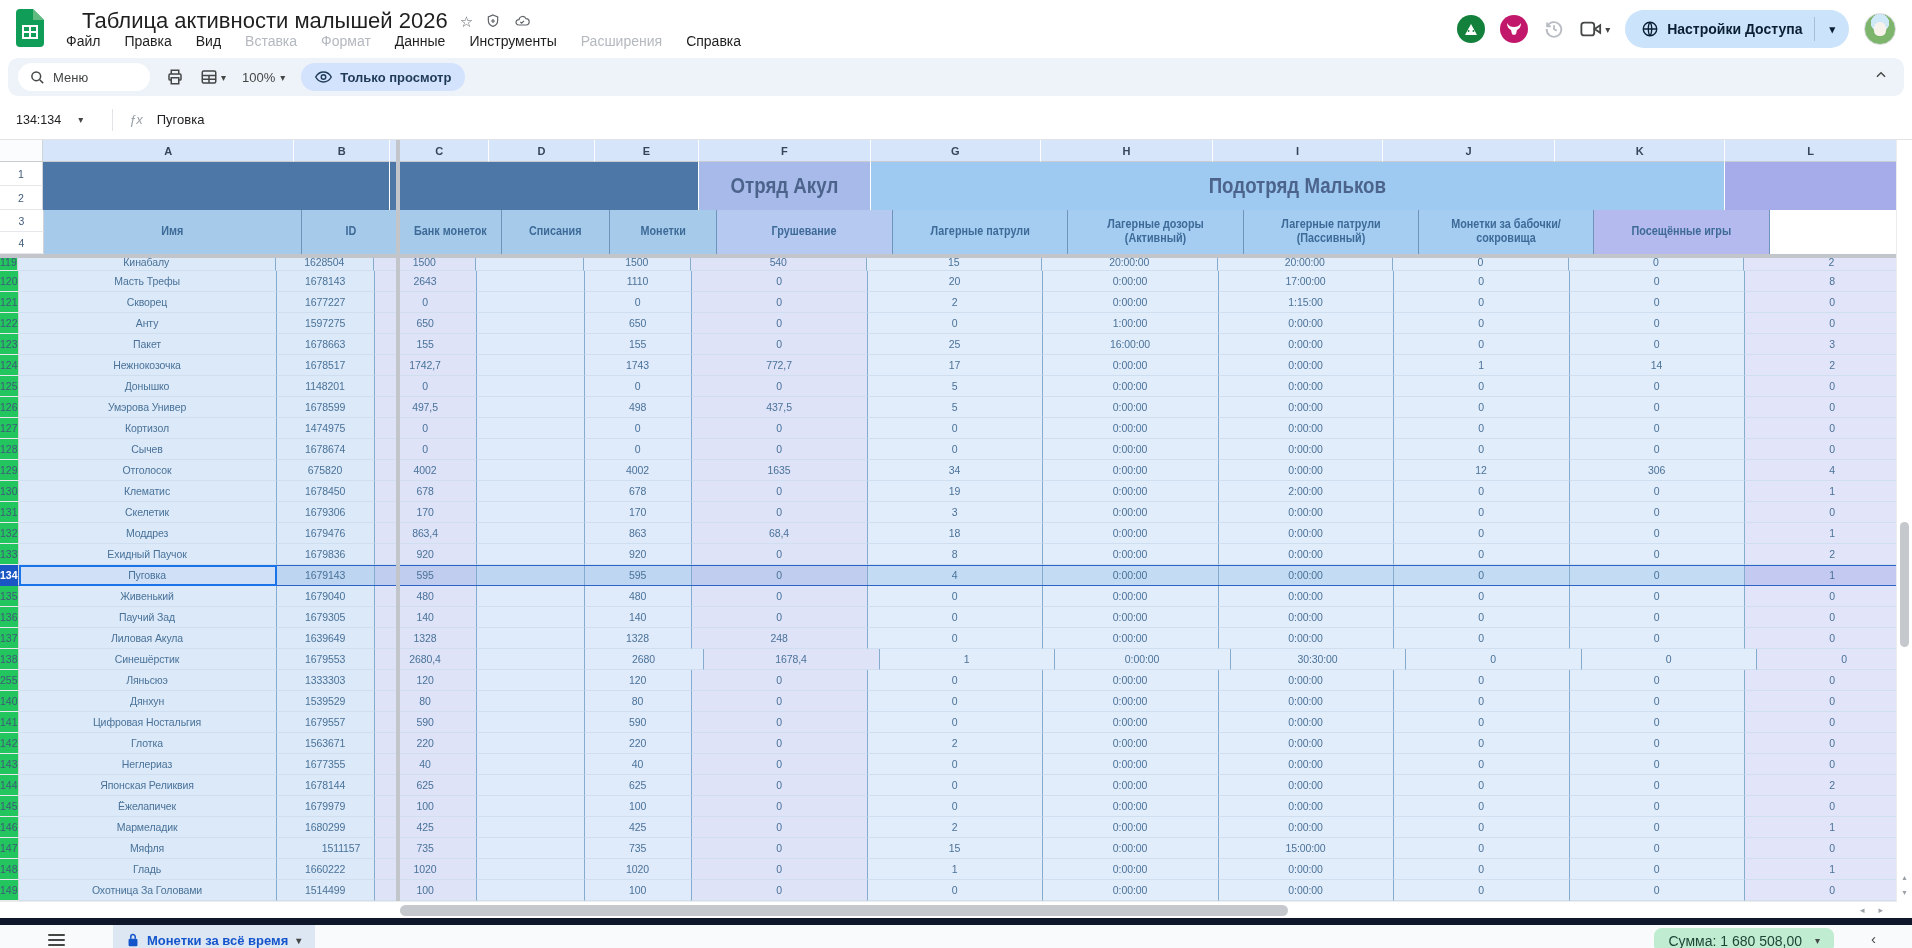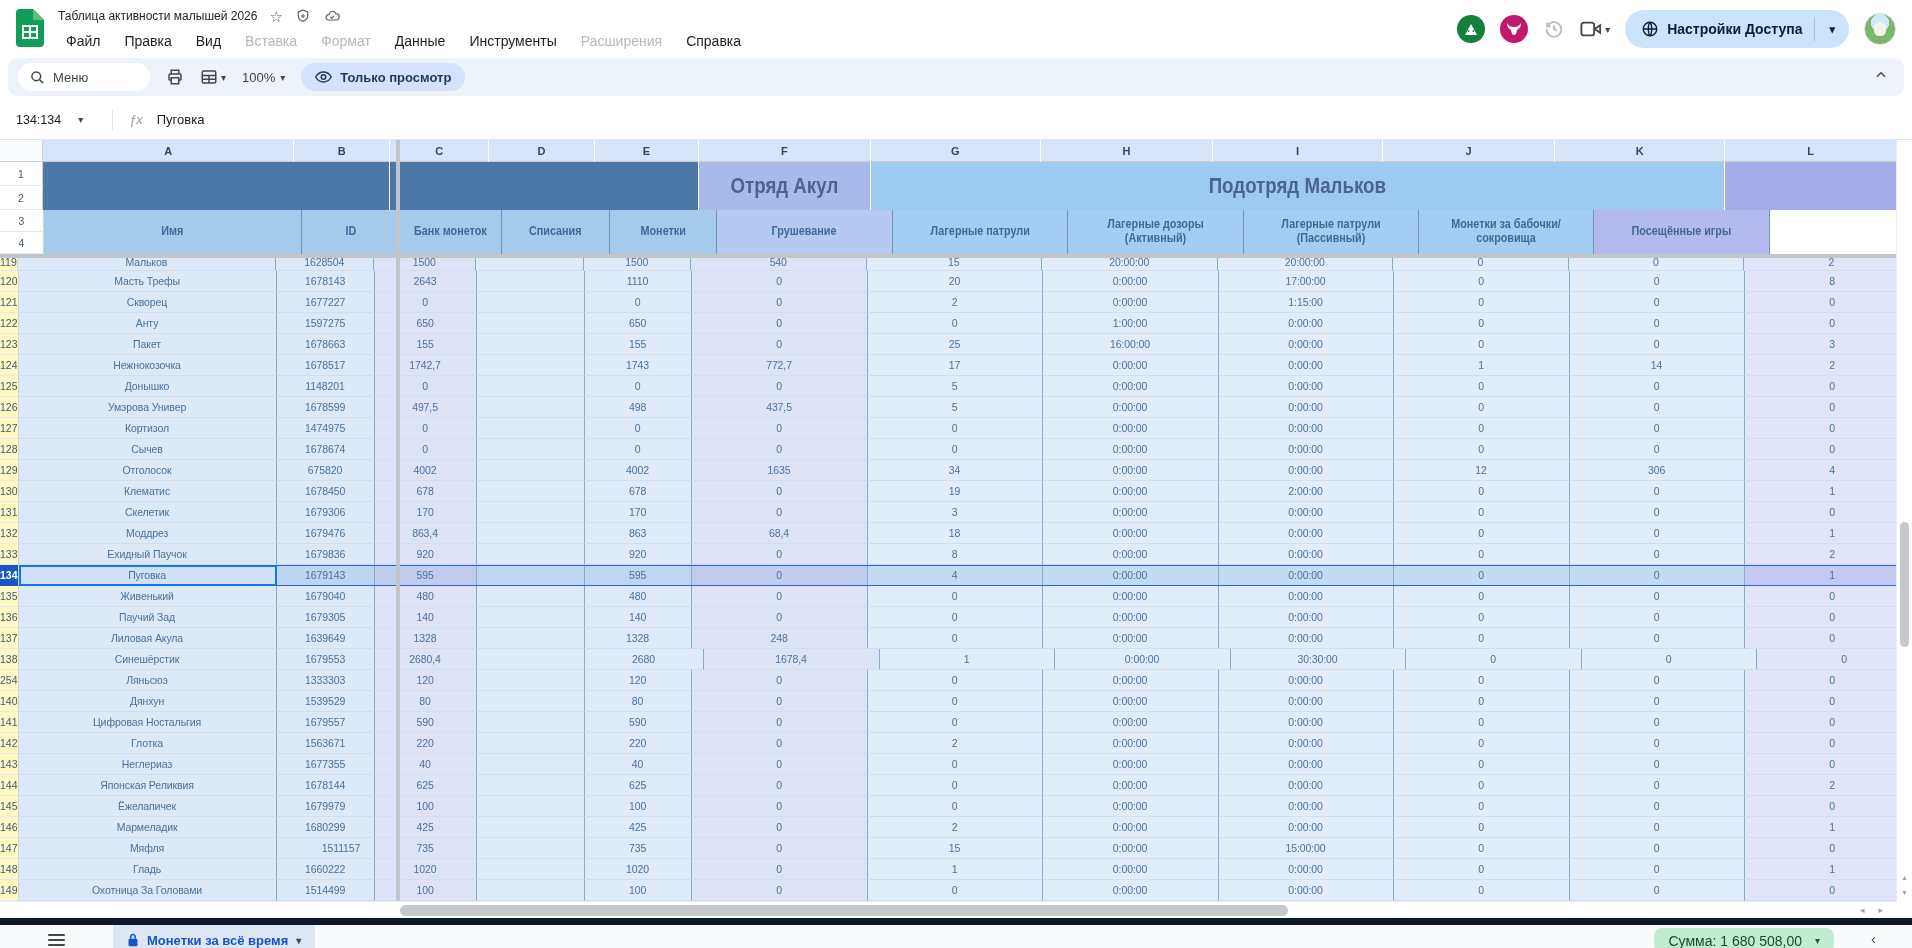--- a/index.html
+++ b/index.html
@@ -4,21 +4,21 @@
 <style>
   html,body{margin:0;padding:0;}
   body{width:1912px;height:948px;position:relative;overflow:hidden;background:#fff;
        font-family:"Liberation Sans",sans-serif;-webkit-font-smoothing:antialiased;}
   .flex{display:flex;align-items:center;}
 
   
   .appbar{position:absolute;top:0;left:0;right:0;height:58px;background:#fff;}
   .logo{position:absolute;left:16px;top:9px;width:28px;height:38px;}
   .titlerow{position:absolute;left:58px;top:8px;display:flex;align-items:center;gap:12px;}
-  .doc-title{font-size:12px;color:#1f1f1f;}
+  .doc-title{font-size:22px;color:#1f1f1f;margin-left:24px;}
   .tico{font-size:15px;color:#5f6368;line-height:1;}
   .menubar{position:absolute;left:56px;top:30px;display:flex;gap:4px;font-size:14px;color:#1f1f1f;}
   .mi{padding:3px 10px;border-radius:6px;cursor:default;}
   .mi.dis{color:#b4b8bf;}
   .topright{position:absolute;right:16px;top:7px;height:44px;display:flex;align-items:center;gap:15px;}
   .collab{width:28px;height:28px;border-radius:50%;display:flex;align-items:center;justify-content:center;}
   .collab.green{background:#13803c;}
   .collab.pink{background:#c2186b;}
   .ghosticon{color:#b9bdc3;}
   .sharebtn{height:38px;background:#cbe3fb;border-radius:19px;display:flex;align-items:center;padding:0 4px 0 16px;color:#0b1f33;font-size:14px;font-weight:bold;}
@@ -61,21 +61,21 @@
   .hcell span{transform:scaleX(.9);display:block;}
   .h-blue{background:#a6cbea;}
   .h-peri{background:#b6c9f0;}
   .h-lblue{background:#a4cdf1;}
   .h-purp{background:#b4baee;}
   .hdiv{height:4px;width:1897px;background:#c2c5c9;}
   .vfreeze{position:absolute;left:396px;top:0;width:4px;height:761px;background:#c2c5c9;z-index:5;}
 
   .row{display:flex;height:21px;}
   .row.clip{height:13px;}
-  .gut{width:44px;box-sizing:border-box;display:flex;align-items:center;justify-content:center;font-size:10.5px;color:#3f5a78;background:#fef9c3;border-bottom:1px solid #e6e8eb;border-right:1px solid #d0d4d9;}
+  .gut{width:44px;box-sizing:border-box;display:flex;align-items:center;justify-content:center;font-size:10.5px;color:#3f5a78;background:#22c55e;border-bottom:1px solid #e6e8eb;border-right:1px solid #d0d4d9;}
   .clip .gut,.clip .c{align-items:flex-end;padding-bottom:2px;}
   .cellwrap{display:flex;position:relative;}
   .c{box-sizing:border-box;display:flex;align-items:center;justify-content:center;font-size:10.5px;letter-spacing:-.1px;color:#4a7299;border-right:1px solid #85accf;border-bottom:1px solid #cfdfef;overflow:hidden;white-space:nowrap;}
   .ab{background:#dbe9f8;} .cf{background:#dee3f8;} .de{background:#dfeafa;} .gk{background:#e2edfb;} .l{background:#e2e4f9;}
   .sel .ab{background:#bdd5f1;} .sel .cf{background:#c0cdef;} .sel .de{background:#bfd6f2;} .sel .gk{background:#c3dcf4;} .sel .l{background:#c3c9f0;}
   .sel .gut{background:#1b57c4;color:#fff;font-weight:bold;border-bottom:1px solid #1b57c4;}
   .sel .cellwrap::after{content:"";position:absolute;inset:0;border-top:1.5px solid #2b63c6;border-bottom:1.5px solid #2b63c6;pointer-events:none;}
   .c.active{outline:2px solid #1a73e8;outline-offset:-2px;background:#cfe0f7;z-index:2;}
 
   
@@ -286,21 +286,21 @@
         <span>Посещённые игры</span>
       </div>
     </div>
 
   <div class="hdiv"></div>
 
   <div id="rows">
       <div class="row clip">
         <div class="gut">119</div>
         <div class="cellwrap">
-          <div class="c ab" style="width: 258px;">Мальков</div>
+          <div class="c ab" style="width: 258px;">Кинабалу</div>
           <div class="c ab" style="width: 98px;">1628504</div>
           <div class="c cf" style="width: 102px;">1500</div>
           <div class="c de" style="width: 108px;"></div>
           <div class="c de" style="width: 107px;">1500</div>
           <div class="c cf" style="width: 176px;">540</div>
           <div class="c gk" style="width: 175px;">15</div>
           <div class="c gk" style="width: 176px;">20:00:00</div>
           <div class="c gk" style="width: 175px;">20:00:00</div>
           <div class="c gk" style="width: 176px;">0</div>
           <div class="c gk" style="width: 175px;">0</div>
@@ -624,21 +624,21 @@
           <div class="c cf" style="width: 176px;">1678,4</div>
           <div class="c gk" style="width: 175px;">1</div>
           <div class="c gk" style="width: 176px;">0:00:00</div>
           <div class="c gk" style="width: 175px;">30:30:00</div>
           <div class="c gk" style="width: 176px;">0</div>
           <div class="c gk" style="width: 175px;">0</div>
           <div class="c l" style="width: 176px;">0</div>
         </div>
       </div>
       <div class="row">
-        <div class="gut">254</div>
+        <div class="gut">255</div>
         <div class="cellwrap">
           <div class="c ab" style="width: 258px;">Ляньсюэ</div>
           <div class="c ab" style="width: 98px;">1333303</div>
           <div class="c cf" style="width: 102px;">120</div>
           <div class="c de" style="width: 108px;"></div>
           <div class="c de" style="width: 107px;">120</div>
           <div class="c cf" style="width: 176px;">0</div>
           <div class="c gk" style="width: 175px;">0</div>
           <div class="c gk" style="width: 176px;">0:00:00</div>
           <div class="c gk" style="width: 175px;">0:00:00</div>

